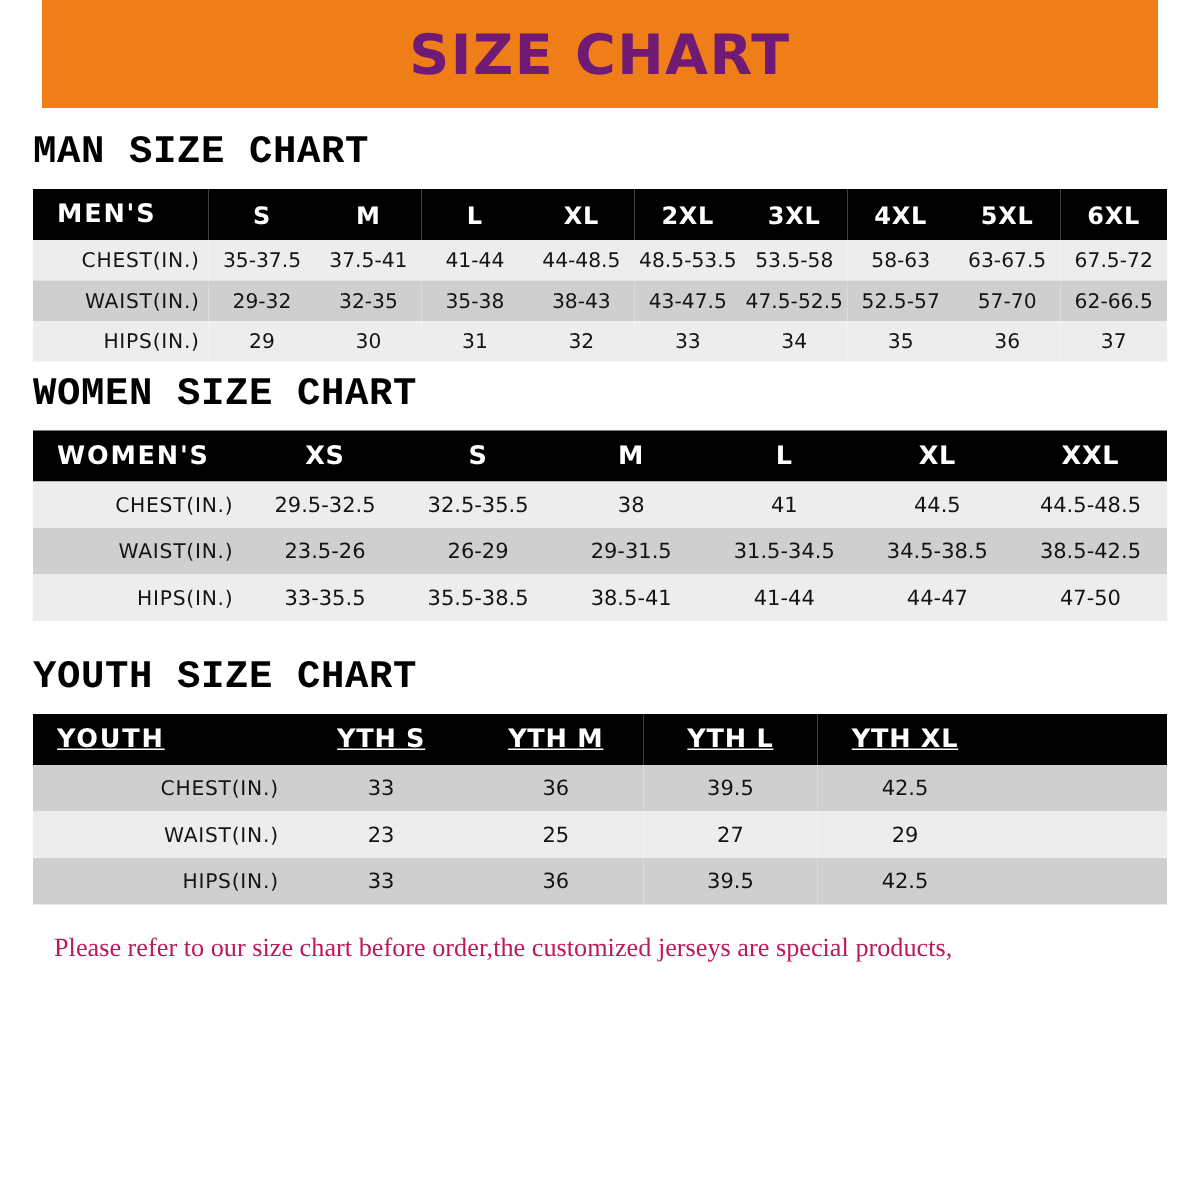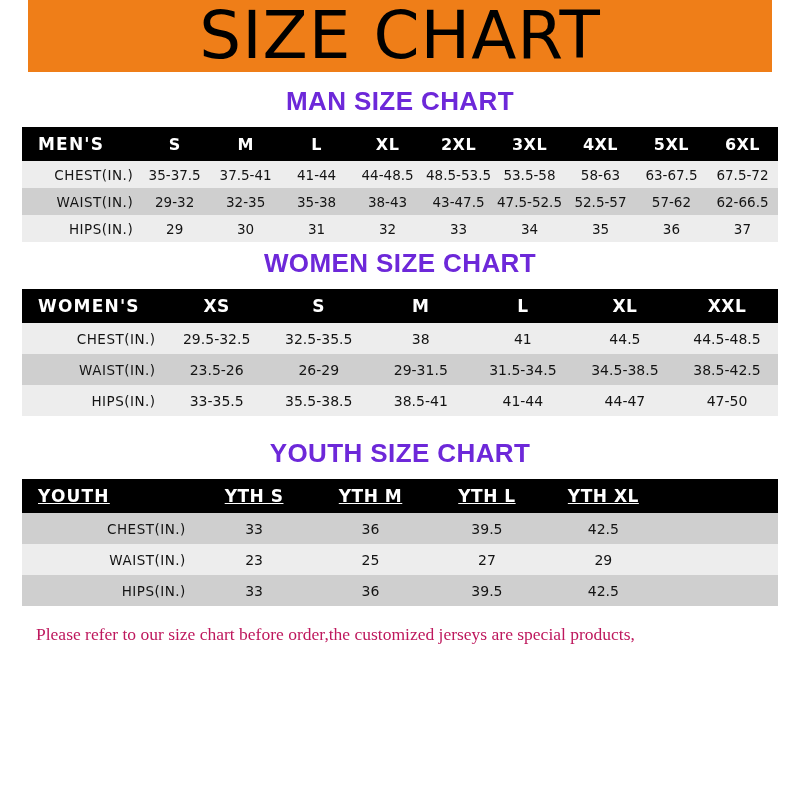--- a/index.html
+++ b/index.html
@@ -31,39 +31,39 @@
     background: #ffffff;
   }
   .header-band .white-right {
     position: absolute;
     right: 0; top: 0;
     width: 28px; height: 72px;
     background: #ffffff;
   }
   .main-title {
     font-family: "DejaVu Sans", sans-serif;
-    font-weight: normal;
-    font-size: 66px;
+    font-weight: bold;
+    font-size: 37px;
     letter-spacing: 1px;
-    color: #000000;
+    color: #701a75;
     line-height: 1;
     position: relative;
     z-index: 2;
   }
 
   .content {
     padding: 0 22px;
   }
 
   .section-title {
-    text-align: center;
-    font-family: Liberation Sans, sans-serif;
+    text-align: left;
+    font-family: Liberation Mono, monospace;
     font-weight: bold;
     font-size: 26px;
-    color: #6d28d9;
+    color: #000000;
     letter-spacing: 0.4px;
   }
   .sec1-title { margin-top: 14px; margin-bottom: 10px; }
   .sec2-title { margin-top: 6px; margin-bottom: 10px; }
   .sec3-title { margin-top: 22px; margin-bottom: 10px; }
 
   table.size-table {
     width: 100%;
     border-collapse: collapse;
     table-layout: fixed;
@@ -185,21 +185,21 @@
         </tr>
         <tr class="dark">
           <td class="rowlabel">WAIST(IN.)</td>
           <td>29-32</td>
           <td>32-35</td>
           <td>35-38</td>
           <td>38-43</td>
           <td>43-47.5</td>
           <td>47.5-52.5</td>
           <td>52.5-57</td>
-          <td>57-62</td>
+          <td>57-70</td>
           <td>62-66.5</td>
         </tr>
         <tr class="light">
           <td class="rowlabel">HIPS(IN.)</td>
           <td>29</td>
           <td>30</td>
           <td>31</td>
           <td>32</td>
           <td>33</td>
           <td>34</td>

